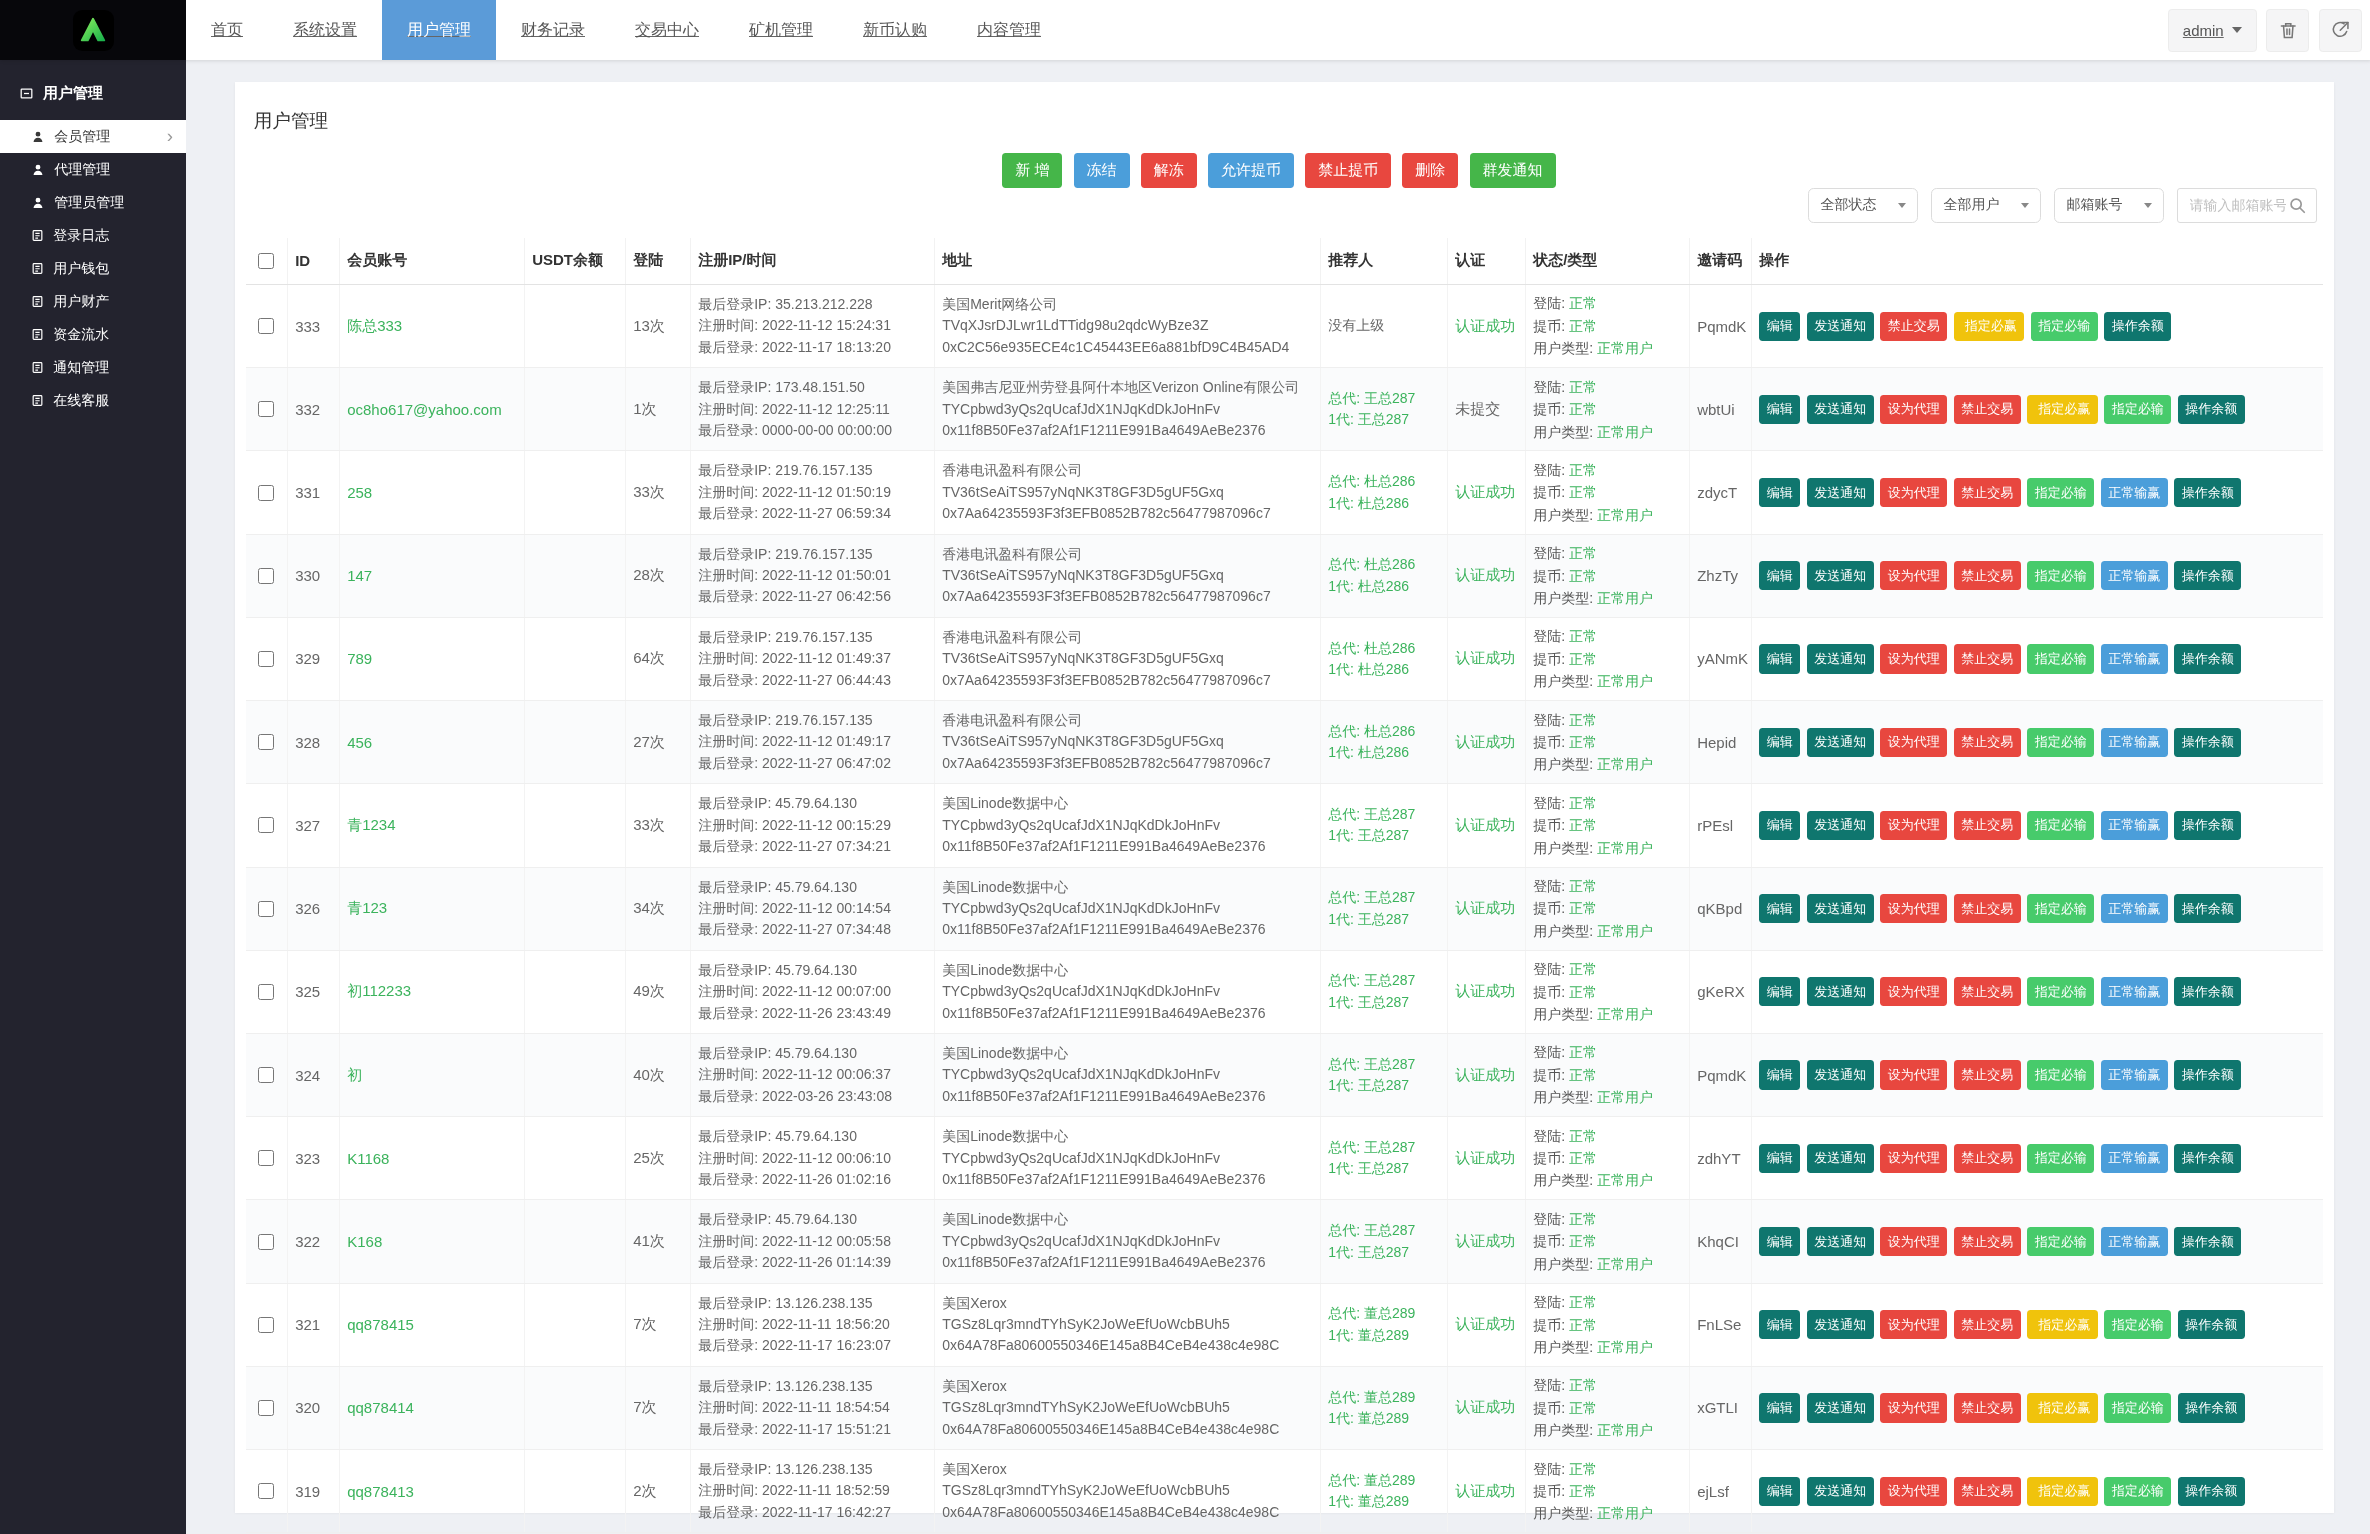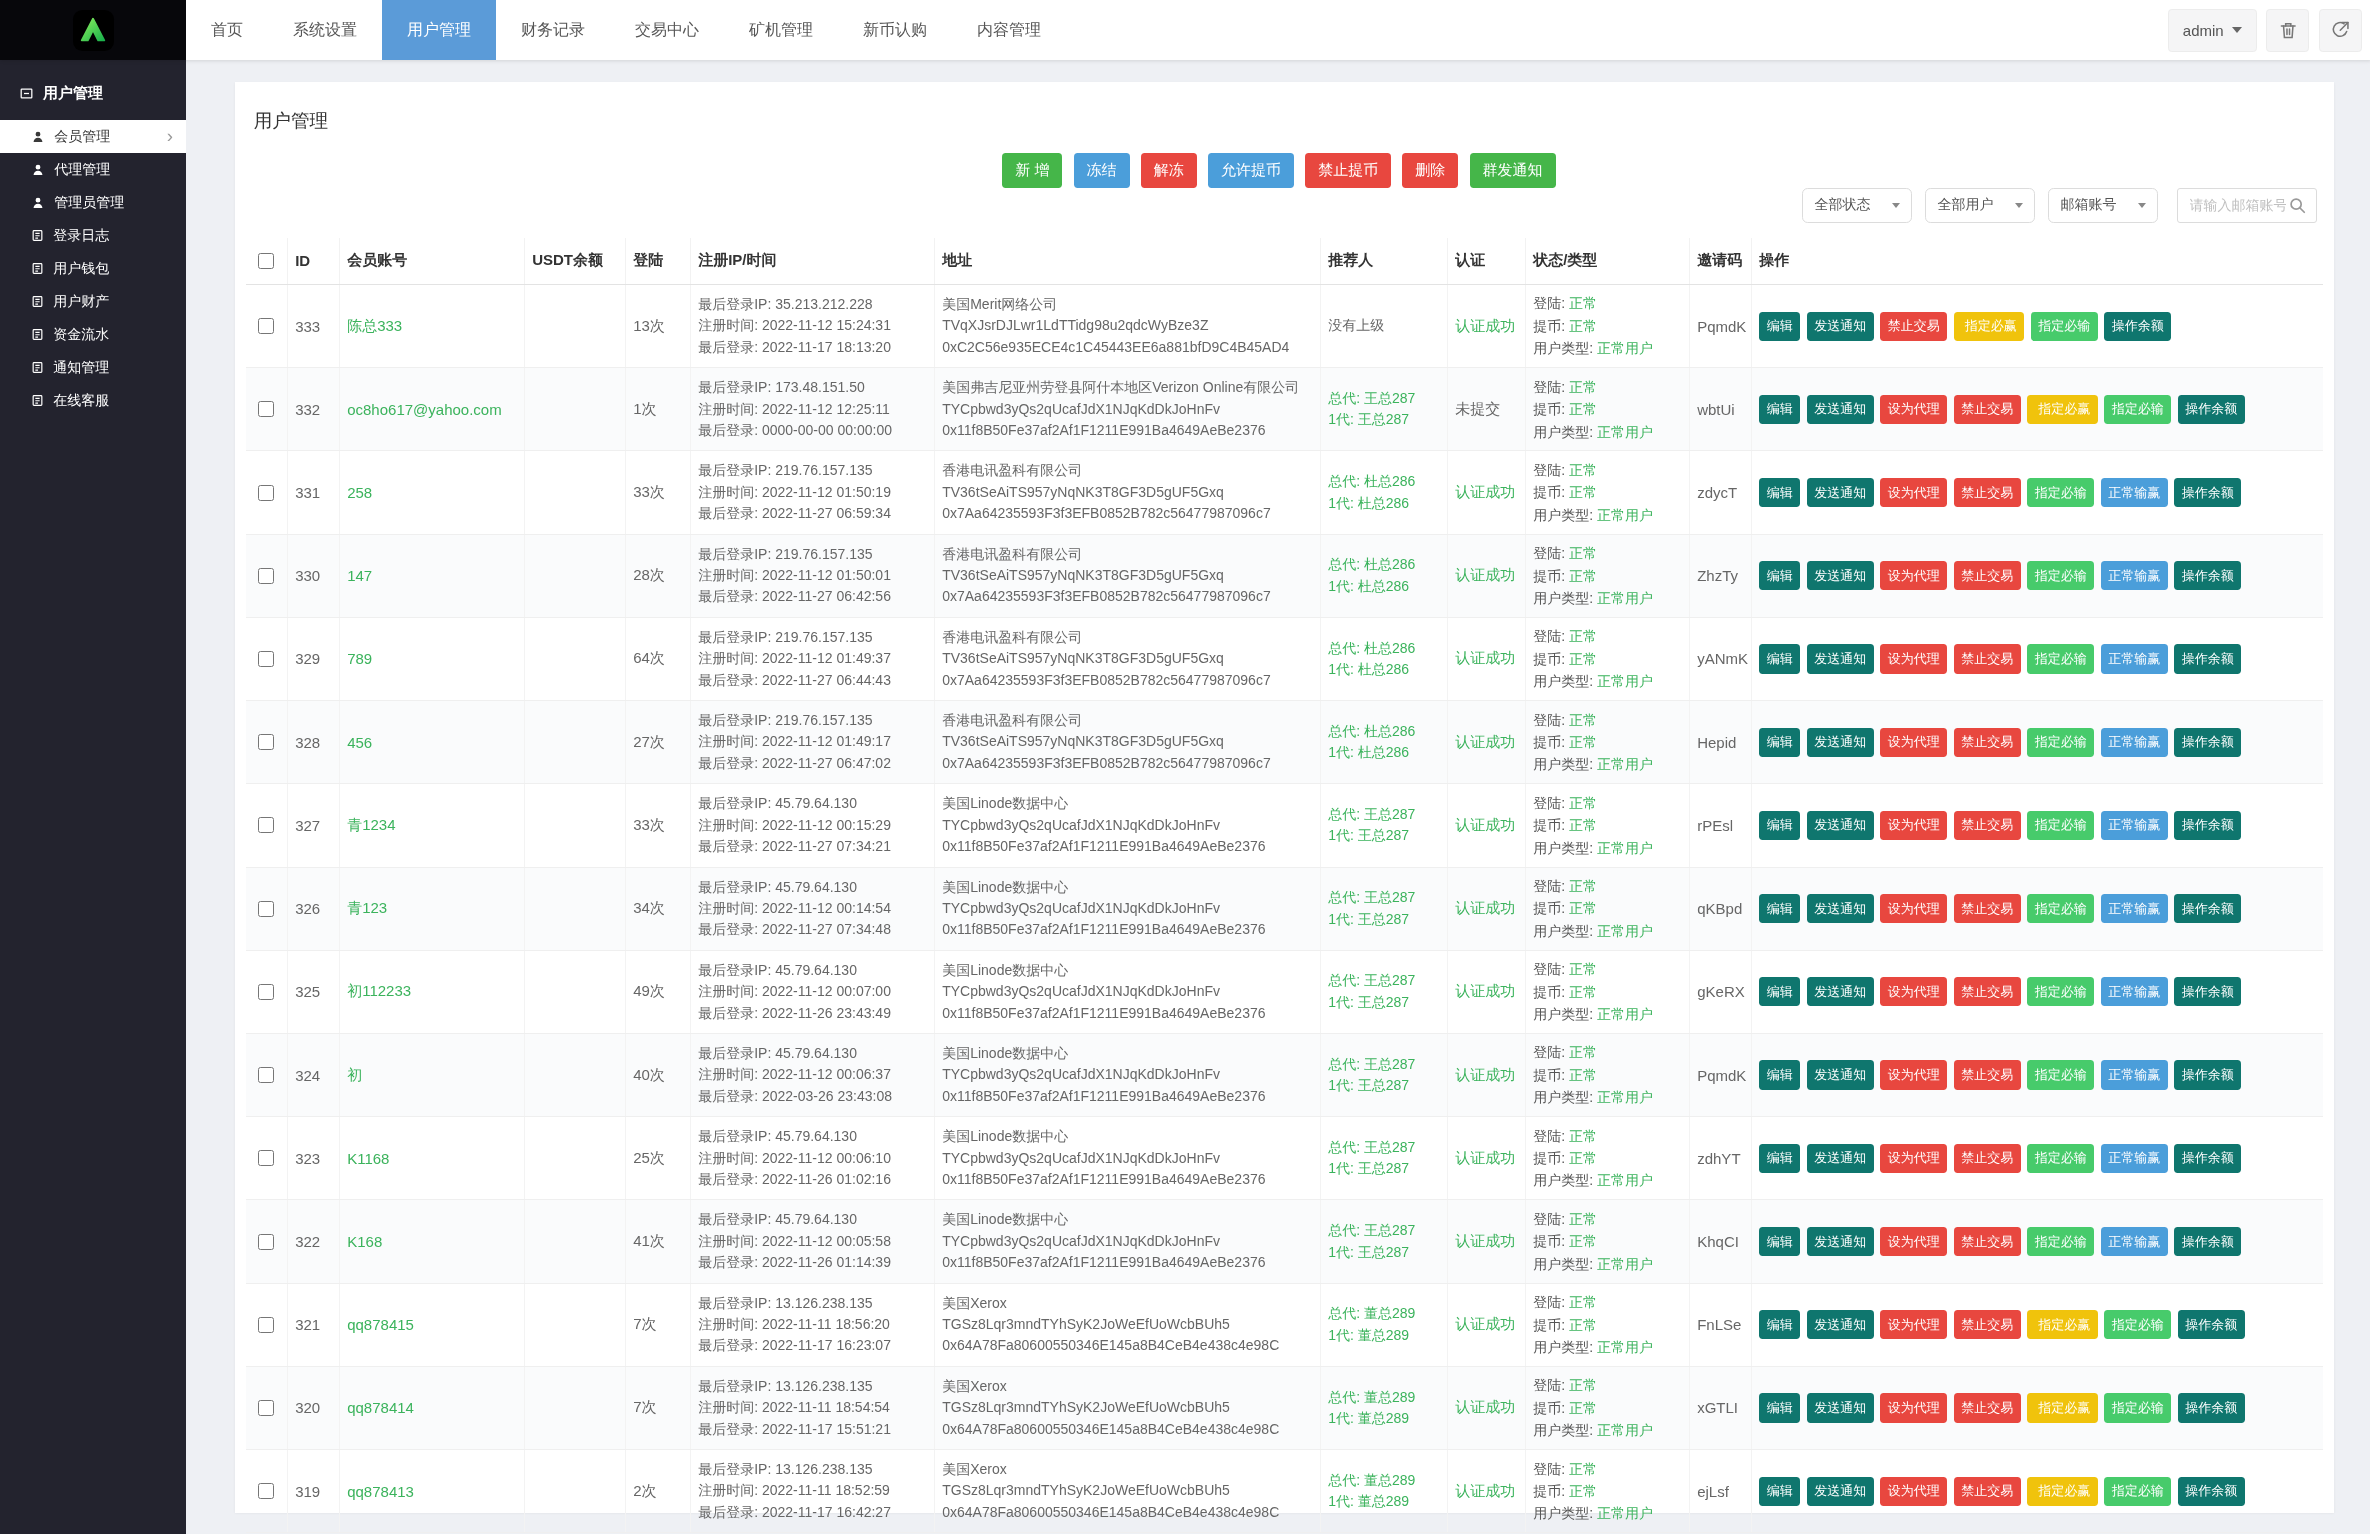--- a/index.html
+++ b/index.html
@@ -3,21 +3,21 @@
 <meta charset="utf-8">
 <style>
   html,body{margin:0;padding:0;}
   body{
     width:2371px;height:1534px;overflow:hidden;
     background:#eef0f4;
     font-family:"Liberation Sans","DejaVu Sans",sans-serif;
     color:#666;
   }
   
-  .topbar{height:60px;background:#fff;display:flex;align-items:stretch;box-shadow:0 0.9px 3.7px rgba(0,0,0,.12);position:relative;z-index:5;}
+  .topbar{height:60px;background:#fff;display:flex;align-items:stretch;box-shadow:0 0.9px 3.7px rgba(0,0,0,.12);position:relative;z-index:5;text-decoration:underline;}
   .logo-block{width:186px;flex:none;background:#07070b;display:flex;align-items:center;justify-content:center;}
   .logo{width:41px;height:41px;border-radius:9.3px;background:#000;display:flex;align-items:center;justify-content:center;}
   .nav-tabs{display:flex;align-items:stretch;}
   .nav-tab{display:flex;align-items:center;padding:0 25px;font-size:16px;color:#565656;cursor:pointer;}
   .nav-tab.active{background:#5b9bd8;color:#fff;}
   .topbar-right{margin-left:auto;display:flex;align-items:center;gap:9.3px;padding-right:9.3px;}
   .admin-btn{height:41px;padding:0 14px;background:#f5f5f6;border:0.9px solid #ececec;border-radius:3.7px;display:flex;align-items:center;gap:8.4px;font-size:15px;color:#555;cursor:pointer;}
   .caret-dark{width:0;height:0;border-left:5.6px solid transparent;border-right:5.6px solid transparent;border-top:6.5px solid #666;}
   .icon-btn{width:41px;height:41px;background:#f5f5f6;border:0.9px solid #ececec;border-radius:3.7px;display:flex;align-items:center;justify-content:center;color:#777;cursor:pointer;}
   
@@ -28,21 +28,21 @@
   .side-item .side-icon{display:flex;align-items:center;color:#fff;}
   .side-item.active{background:#fff;color:#3a3a3a;}
   .side-item.active .side-icon{color:#3a3a3a;}
   .chev{margin-left:auto;padding-right:13px;color:#999;font-size:18.6px;line-height:1;}
   
   .main{flex:1;padding:22.4px 37px 0 49px;}
   .card{background:#fff;height:1431px;box-shadow:0 0.9px 2.8px rgba(0,0,0,.06);padding:0 11.2px;box-sizing:border-box;}
   .card-title{font-size:18.6px;color:#333;font-weight:normal;margin:0;padding:26px 0 0 7.5px;}
   .toolbar{display:flex;align-items:center;margin-top:18.6px;padding:0 5.6px;flex-direction:column;}
   .tb-btn{height:35px;padding:0 13px;border:none;border-radius:3.7px;color:#fff;font-size:15px;margin-right:11.2px;cursor:pointer;font-family:inherit;}
-  .filters{margin-left:auto;display:flex;align-items:center;gap:19px;}
+  .filters{margin-left:auto;display:flex;align-items:center;gap:13px;}
   .fsel-wrap{display:flex;align-items:center;gap:13px;}
   .filter-select{width:110px;height:35px;border:0.9px solid #dcdcdc;border-radius:5.6px;background:#fff;display:flex;align-items:center;justify-content:space-between;padding:0 11.2px;font-size:14px;color:#555;box-sizing:border-box;cursor:pointer;}
   .caret{width:0;height:0;border-left:4.7px solid transparent;border-right:4.7px solid transparent;border-top:5.6px solid #888;}
   .search-box{width:140px;height:35px;border:0.9px solid #dcdcdc;border-radius:3px;background:#fff;display:flex;align-items:center;padding:0 9.3px;box-sizing:border-box;}
   .search-box input{border:none;outline:none;flex:1;min-width:0;font-size:14px;color:#555;font-family:inherit;background:transparent;}
   .search-box input::placeholder{color:#c0c0c0;}
   
   table{width:100%;border-collapse:collapse;margin-top:15px;table-layout:fixed;}
   thead th{font-size:15px;color:#333;font-weight:bold;text-align:left;padding:12px 7.5px;border-bottom:0.9px solid #e3e3e3;border-right:0.9px solid #f2f2f2;box-sizing:border-box;}
   thead th:last-child{border-right:none;}

